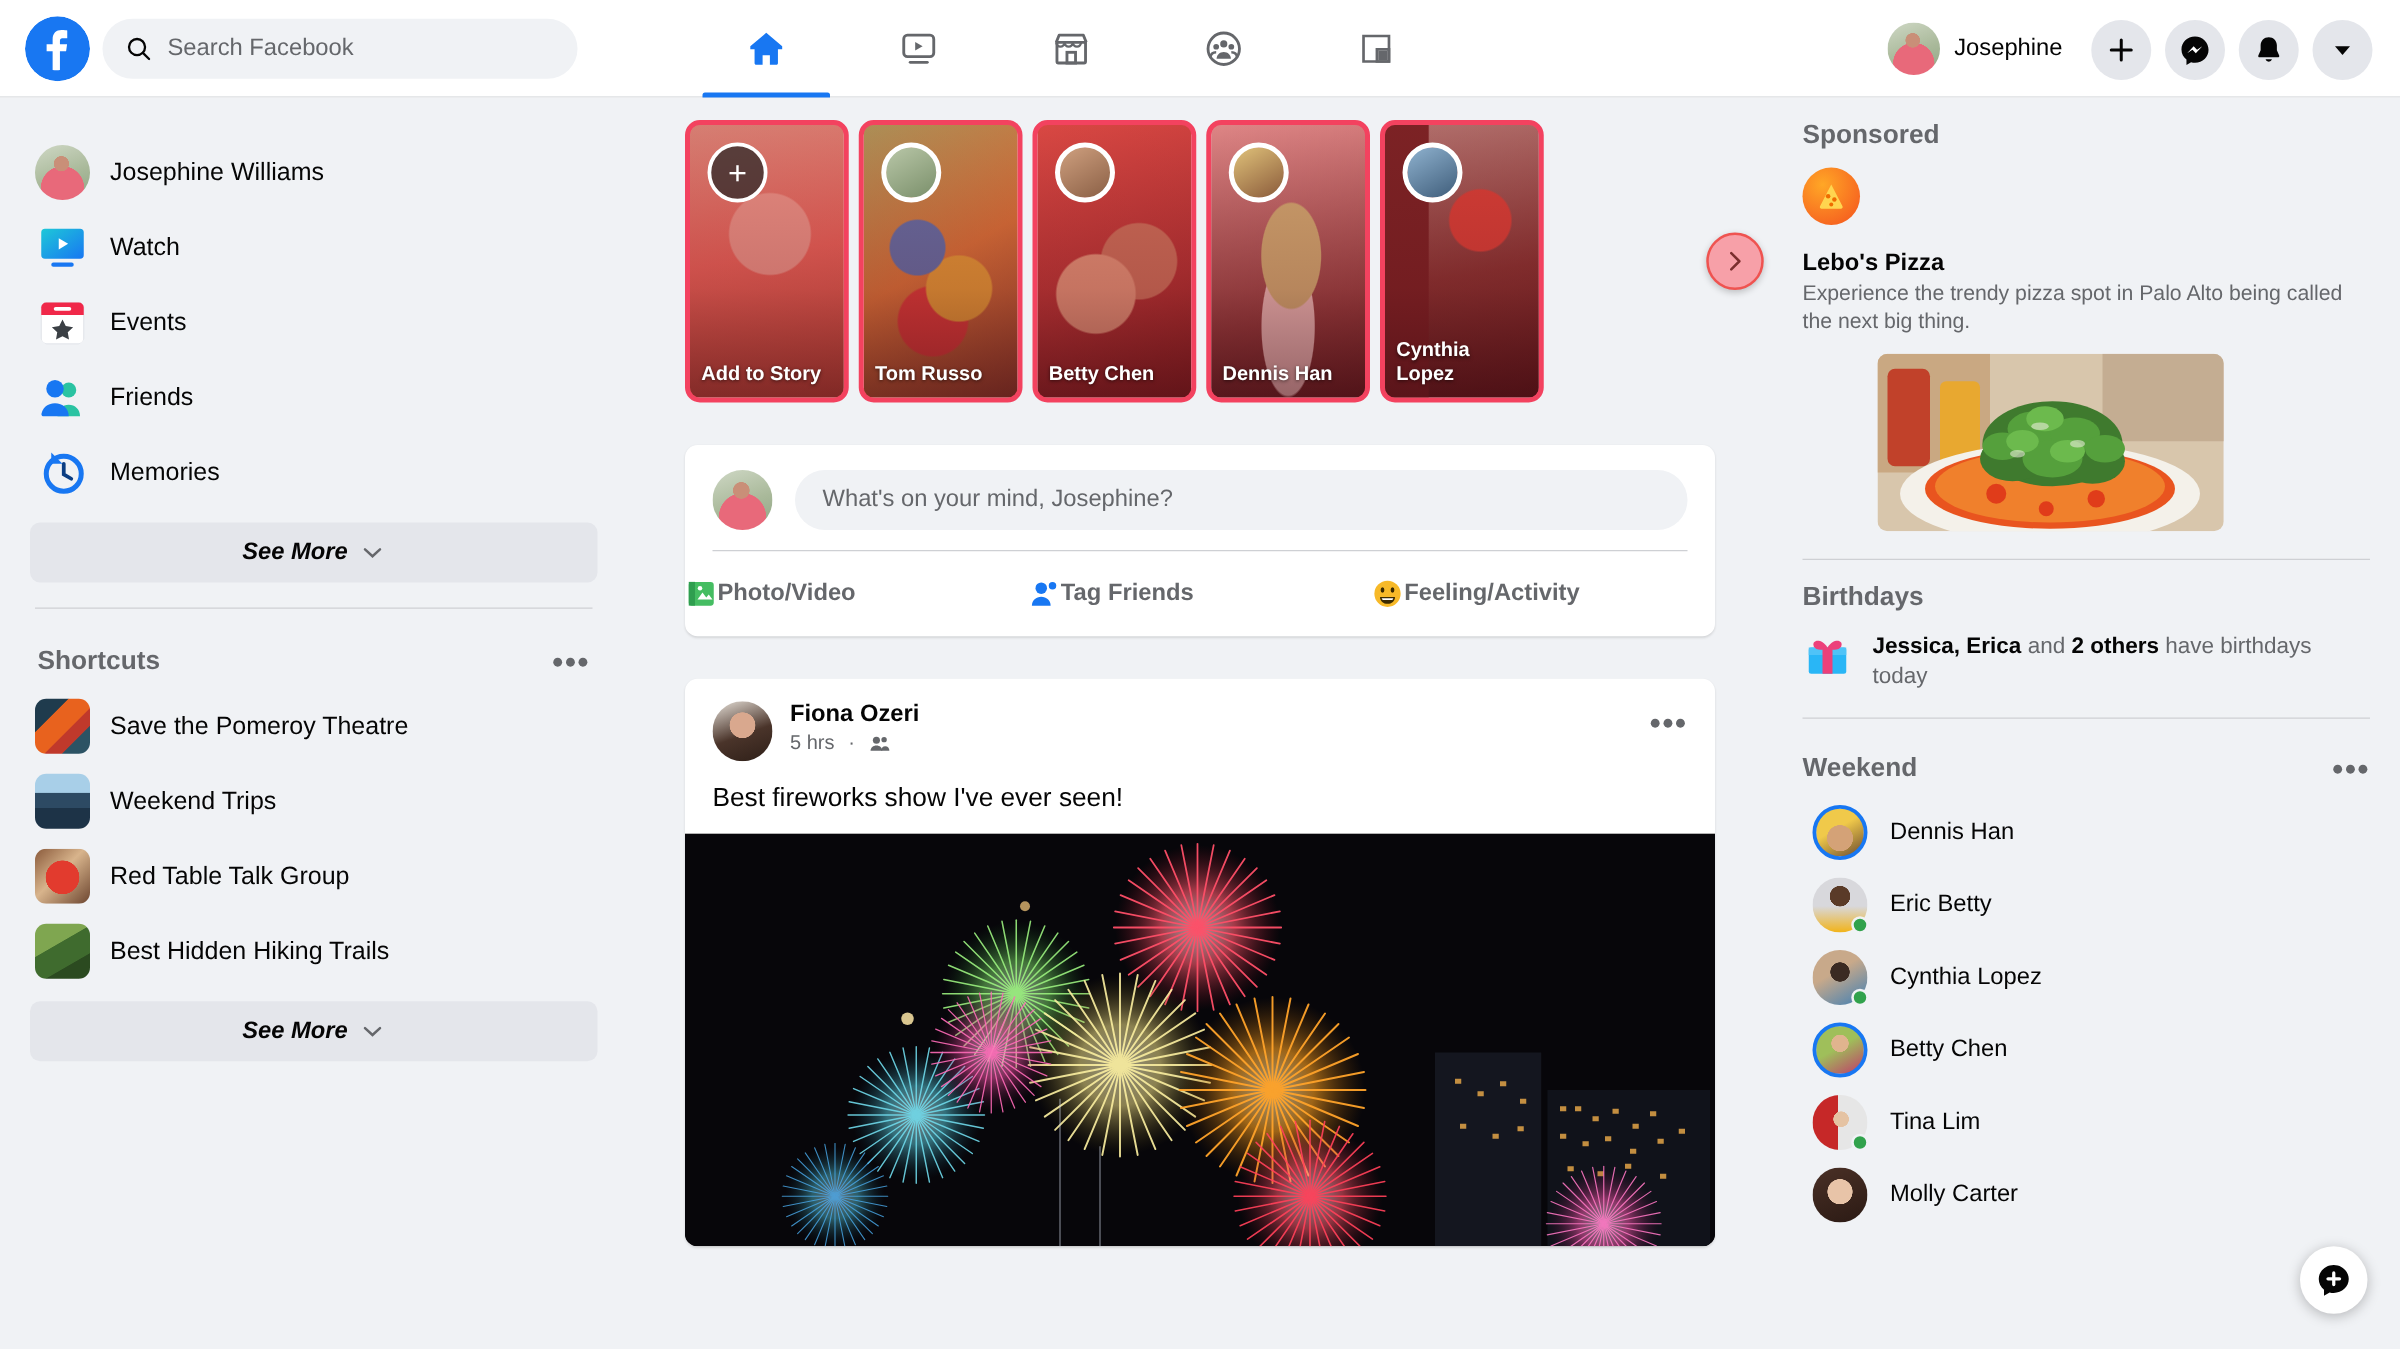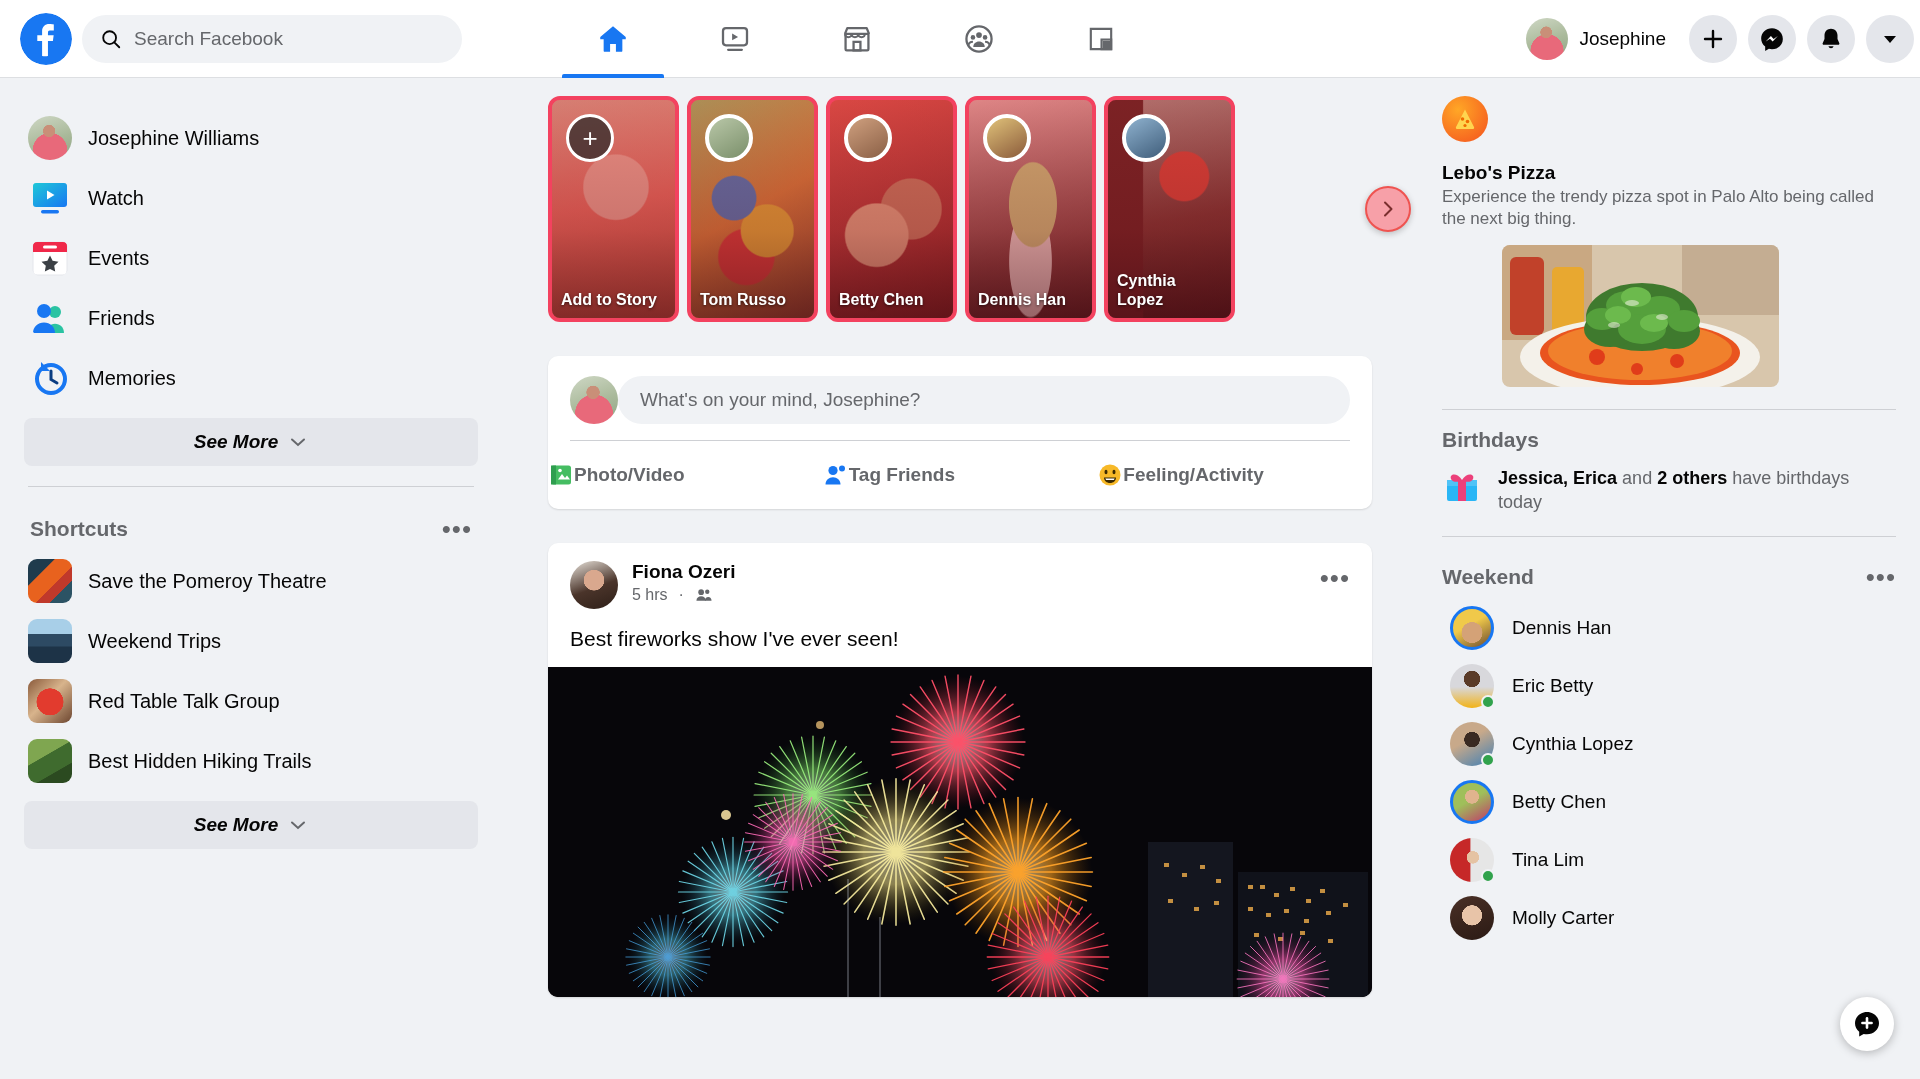--- a/index.html
+++ b/index.html
@@ -30,22 +30,22 @@
   .nav-tab {
     width: 122px; height: 78px;
     display: flex; align-items: center; justify-content: center;
     position: relative; cursor: pointer;
   }
   .nav-tab.active::after {
     content: ""; position: absolute; bottom: 0; left: 10px; right: 10px;
     height: 4px; background: #1877f2; border-radius: 2px 2px 0 0;
   }
   .hdr-right {
-    margin-left: auto; display: flex; align-items: center;
-    gap: 11px; padding-right: 6px;
+    margin-left: auto; display: flex; align-items: flex-end;
+    gap: 11px; padding-right: 22px;
   }
   .profile-chip { display: flex; align-items: center; gap: 11px; padding: 4px 12px 4px 4px; border-radius: 22px; cursor: pointer; }
   .profile-chip .nm { font-size: 19px; color: #050505; font-weight: 400; }
   .av { border-radius: 50%; background-size: cover; background-position: center; flex: none; }
   .circ-btn {
     width: 48px; height: 48px; border-radius: 50%;
     background: #e4e6eb; display: flex; align-items: center; justify-content: center;
     cursor: pointer;
   }
   
@@ -117,21 +117,21 @@
     background: #f7a0a8; border: 2px solid #ef5350;
     display: flex; align-items: center; justify-content: center;
     cursor: pointer; z-index: 8;
     box-shadow: 0 2px 6px rgba(0,0,0,.22);
   }
   .card {
     background: #fff; border-radius: 10px;
     margin: 34px 48px 0 48px;
     box-shadow: 0 1px 2px rgba(0,0,0,.12);
   }
-  .composer-top { display: flex; align-items: center; padding: 20px 22px 16px 22px; }
+  .composer-top { display: flex; align-items: center; gap: 18px; padding: 20px 22px 16px 22px; }
   .comp-input {
     flex: 1; background: #f0f2f5; border-radius: 24px;
     height: 48px; display: flex; align-items: center; padding: 0 22px;
     color: #65676b; font-size: 19px; cursor: pointer;
   }
   .comp-divider { height: 1px; background: #ced0d4; margin: 0 22px; }
   .comp-acts { display: flex; align-items: center; padding: 8px 0; }
   .comp-act {
     flex: 1; display: flex; align-items: center; 
     height: 52px; border-radius: 8px; cursor: pointer;
@@ -616,20 +616,21 @@
       <g stroke="#cfd8e6" stroke-width="1.1" opacity=".5">
         <line x1="300" y1="330" x2="300" y2="212"></line>
           <line x1="332" y1="330" x2="332" y2="250"></line>
       </g>
     </svg>
   </div>
 </div>
 
 <div class="right-col">
 
+  <div class="r-title">Sponsored</div>
   <div class="ad-row">
     <div class="ad-logo">
       <svg width="26" height="26" viewBox="0 0 26 26">
         <path d="M13 3.5 22 21a1.4 1.4 0 0 1-1.4 2H5.4A1.4 1.4 0 0 1 4 21z" fill="#ffd54f"></path>
         <circle cx="10.5" cy="13" r="1.8" fill="#ef6c00"></circle>
         <circle cx="15.5" cy="15.5" r="1.8" fill="#ef6c00"></circle>
         <circle cx="13" cy="19.5" r="1.6" fill="#ef6c00"></circle>
       </svg>
     </div>
     <div>

